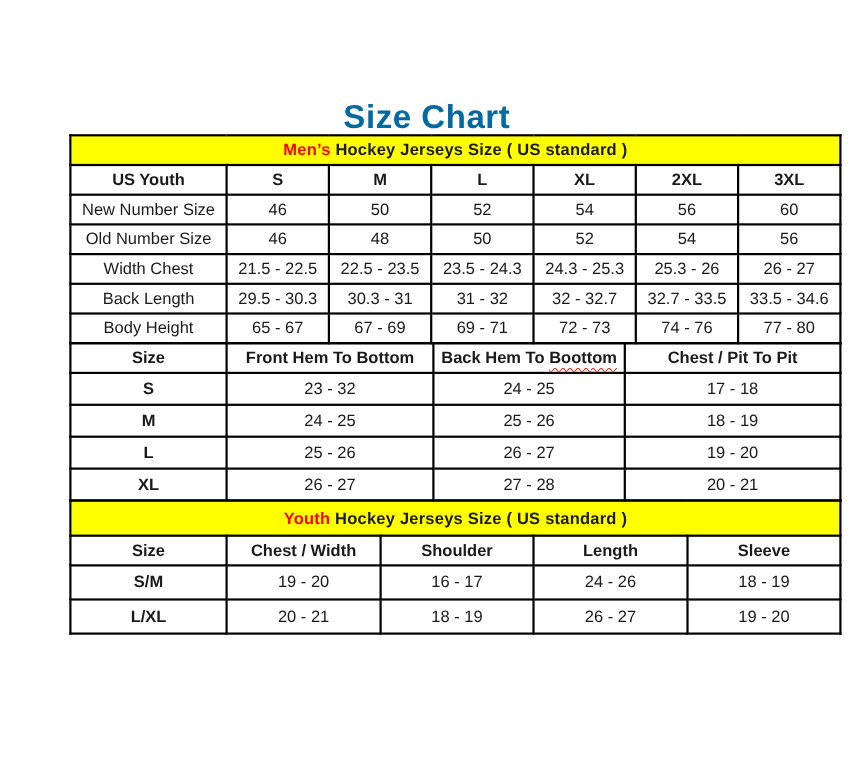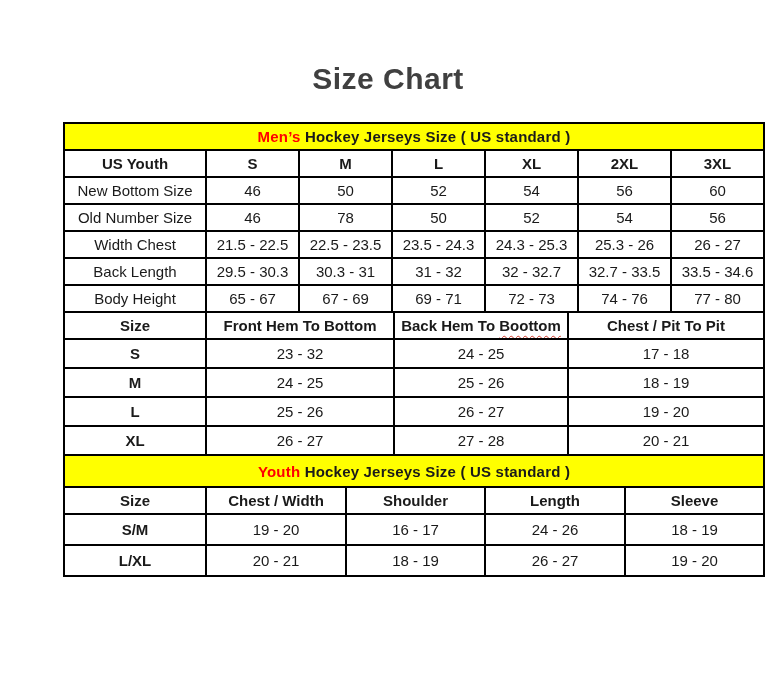--- a/index.html
+++ b/index.html
@@ -11,26 +11,26 @@
   }
   .page {
     position: relative;
     width: 776px;
     height: 692px;
     background: #ffffff;
     overflow: hidden;
   }
   .title {
     margin: 0;
-    padding-top: 62px;
+    padding-top: 90px;
     text-align: center;
     font-size: 30px;
     font-weight: bold;
     letter-spacing: 0.5px;
-    color: #404040;
+    color: #0369a1;
   }
   .chart-wrap {
     position: absolute;
     left: 39px;
     top: 122px;
     width: 702px;
     padding-left: 24px;
   }
   table.tbl {
     border-collapse: collapse;
@@ -96,32 +96,32 @@
       <tr class="colhead">
         <th>US Youth</th>
         <th>S</th>
         <th>M</th>
         <th>L</th>
         <th>XL</th>
         <th>2XL</th>
         <th>3XL</th>
       </tr>
       <tr>
-        <td class="rowlabel">New Bottom Size</td>
+        <td class="rowlabel">New Number Size</td>
         <td>46</td>
         <td>50</td>
         <td>52</td>
         <td>54</td>
         <td>56</td>
         <td>60</td>
       </tr>
       <tr>
         <td class="rowlabel">Old Number Size</td>
         <td>46</td>
-        <td>78</td>
+        <td>48</td>
         <td>50</td>
         <td>52</td>
         <td>54</td>
         <td>56</td>
       </tr>
       <tr>
         <td class="rowlabel">Width Chest</td>
         <td>21.5 - 22.5</td>
         <td>22.5 - 23.5</td>
         <td>23.5 - 24.3</td>

